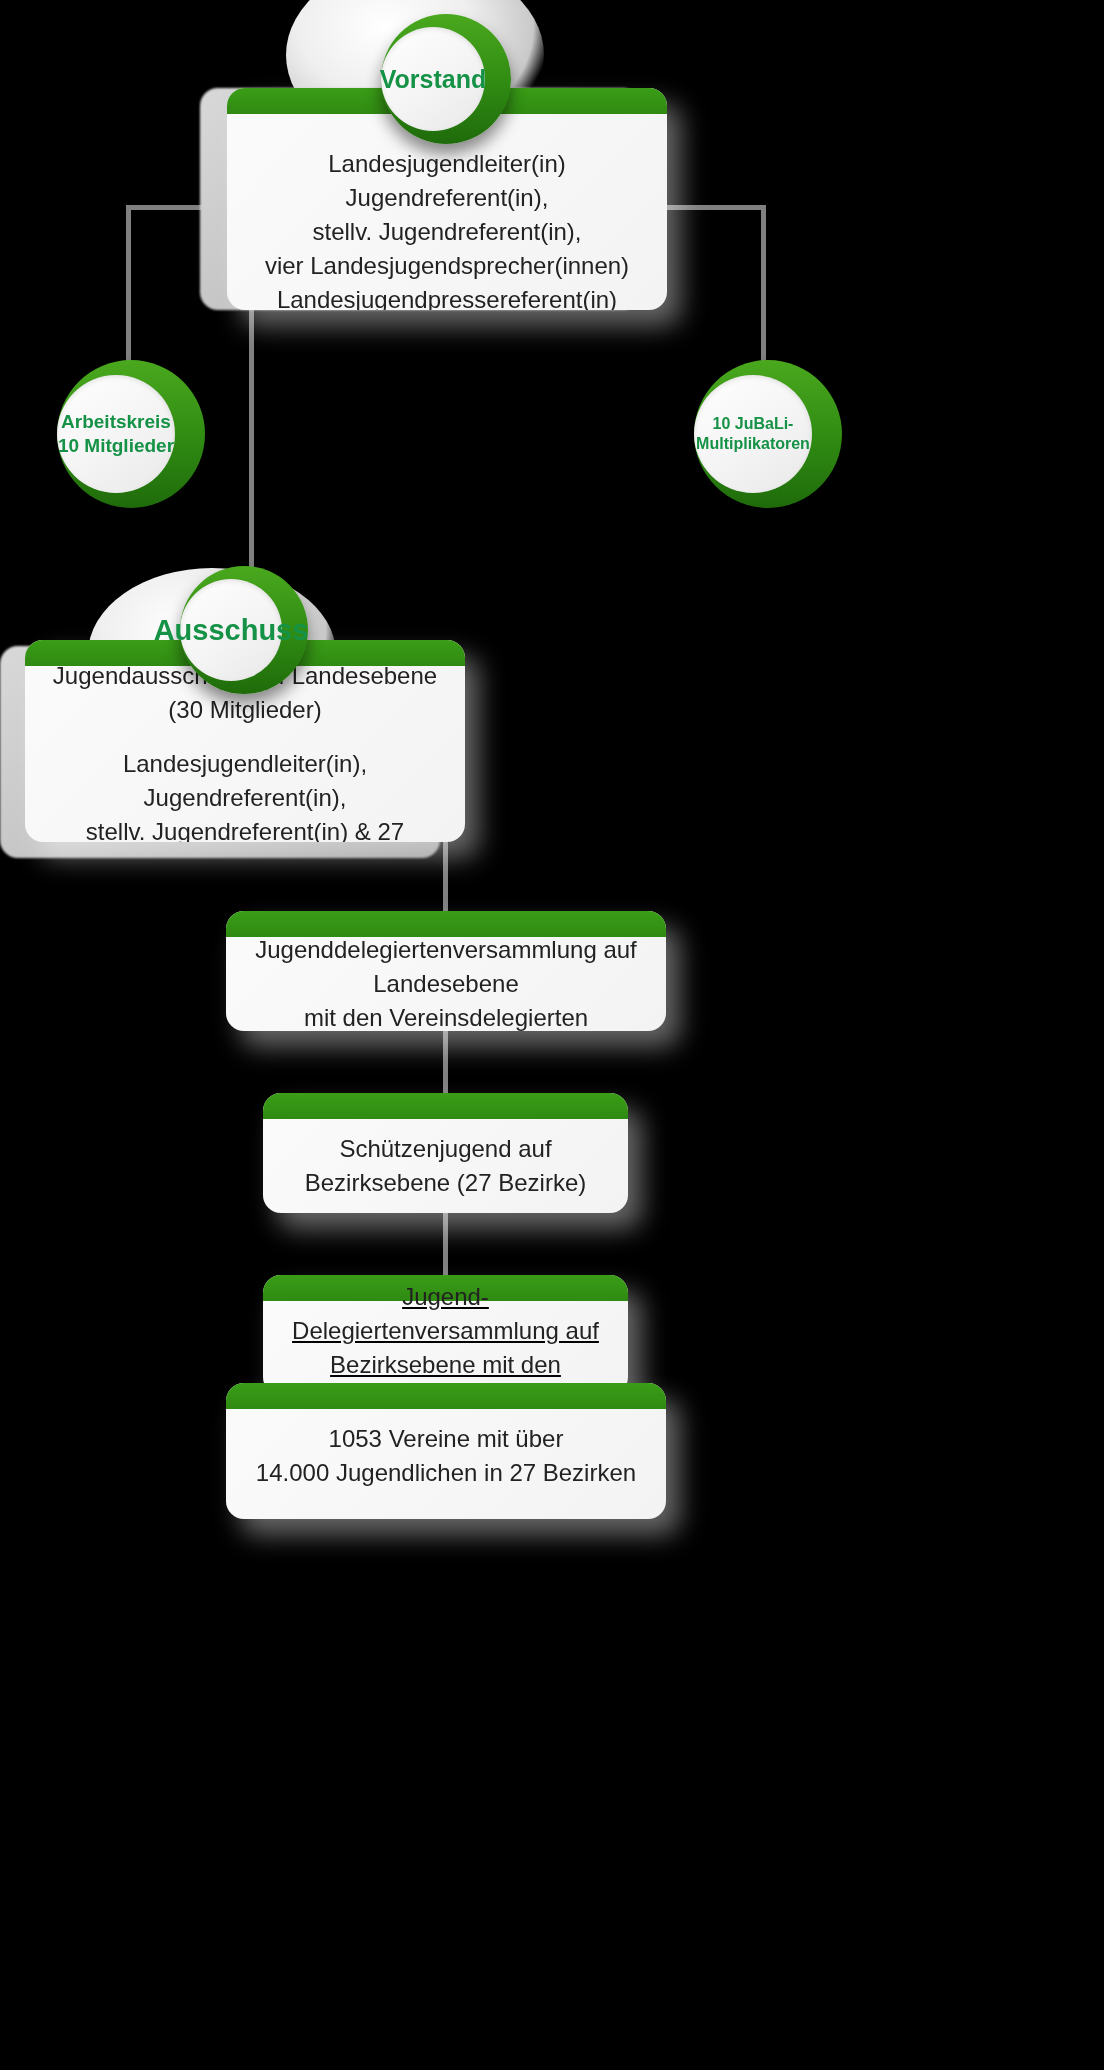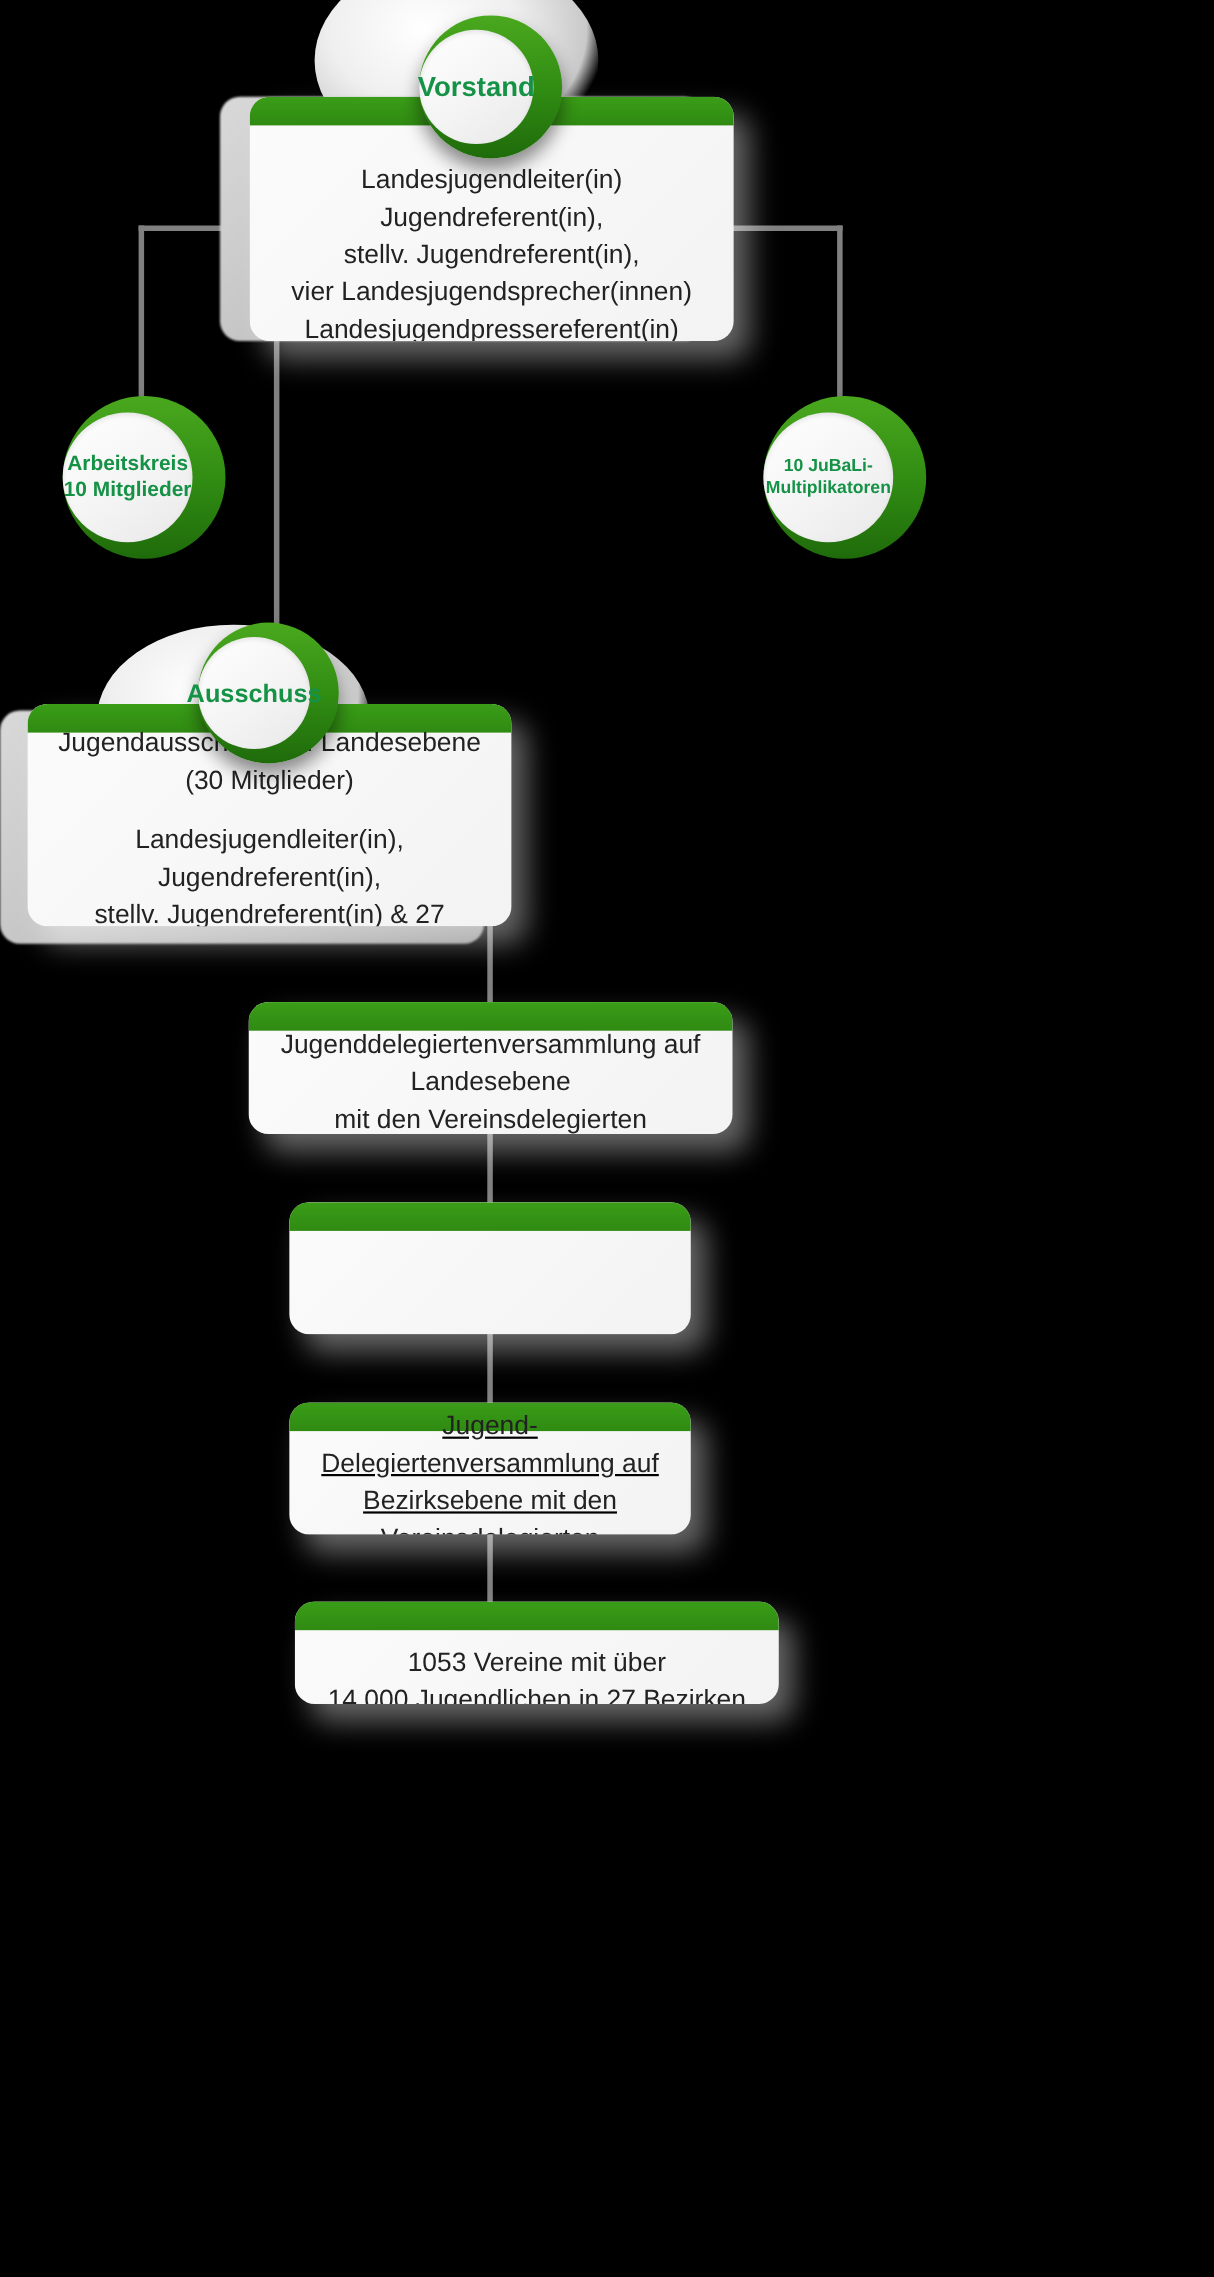--- a/index.html
+++ b/index.html
@@ -80,32 +80,32 @@
   #ak-circle .inner{width:118px;height:118px;font-size:19px;line-height:1.25;}
 
   #jubali-circle{left:694px;top:360px;width:148px;height:148px;}
   #jubali-circle .inner{width:118px;height:118px;font-size:16px;line-height:1.25;}
 
   #ausschuss-plate{left:0px;top:646px;width:440px;height:212px;}
   #ausschuss-glow{left:88px;top:568px;width:248px;height:172px;}
   #ausschuss-card{left:25px;top:640px;width:440px;height:202px;}
   #ausschuss-card .body{height:176px;padding-top:34px;}
   #ausschuss-circle{left:180px;top:566px;width:128px;height:128px;}
-  #ausschuss-circle .inner{width:102px;height:102px;font-size:23px;}
+  #ausschuss-circle .inner{width:102px;height:102px;font-size:29px;}
 
   #deleg-card{left:226px;top:911px;width:440px;height:120px;}
   #deleg-card .body{height:94px;}
 
   #bezirk-card{left:263px;top:1093px;width:365px;height:120px;}
   #bezirk-card .body{height:94px;}
 
   #jdv-card{left:263px;top:1275px;width:365px;height:120px;text-decoration:underline;}
   #jdv-card .body{height:94px;}
 
-  #vereine-card{left:226px;top:1456px;width:440px;height:93px;margin-left:42px;}
+  #vereine-card{left:226px;top:1383px;width:440px;height:136px;}
   #vereine-card .body{height:94px;}
 </style>
 </head>
 <body>
 
 <div id="stage">
 
   <div class="line hline" style="left:126px;top:205px;width:640px;"></div>
   <div class="line vline" style="left:126px;top:205px;height:190px;"></div>
   <div class="line vline" style="left:761px;top:205px;height:190px;"></div>
@@ -170,20 +170,23 @@
     <div class="body">
       <p>
         <span>Jugenddelegiertenversammlung auf Landesebene</span><br>
         <span>mit den Vereinsdelegierten</span>
       </p>
     </div>
   </div>
 
   <div class="card" id="bezirk-card">
     <div class="bar"></div>
+    <div class="body">
+      <p>Schützenjugend auf Bezirksebene (27 Bezirke)</p>
+    </div>
   </div>
 
   <div class="card" id="jdv-card">
     <div class="bar"></div>
     <div class="body">
       <p>
         <span>Jugend- Delegiertenversammlung auf</span><br>
         <span>Bezirksebene mit den Vereinsdelegierten</span>
       </p>
     </div>

